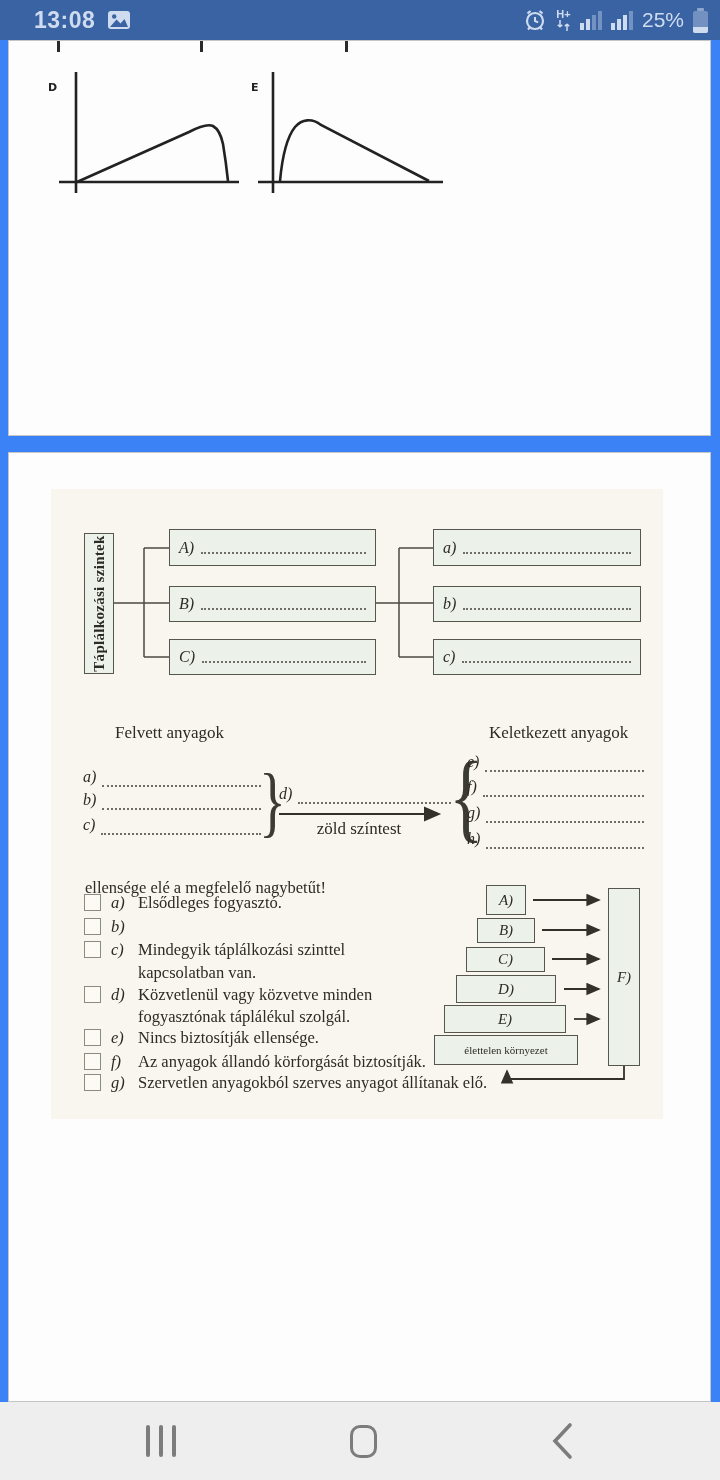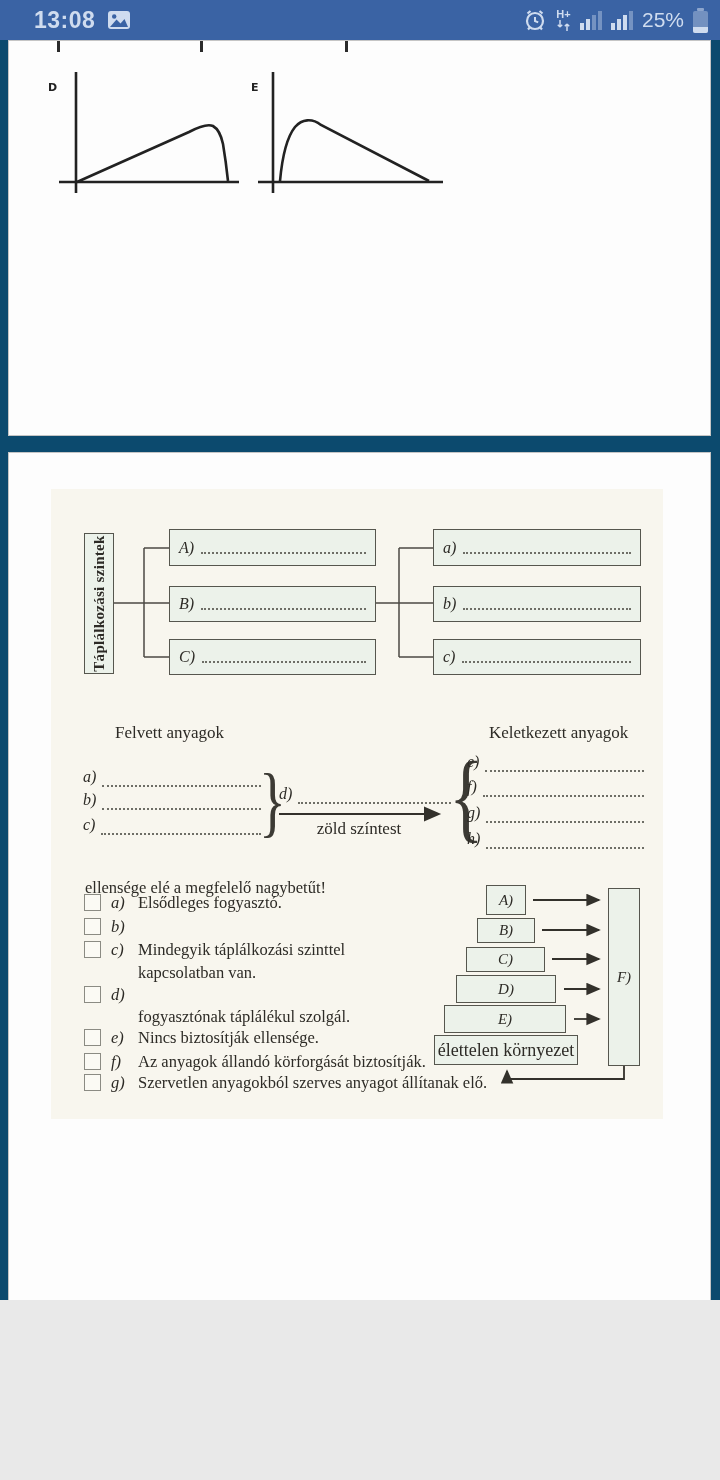--- a/index.html
+++ b/index.html
@@ -1,16 +1,16 @@
 <!DOCTYPE html>
 <html><head>
 <meta charset="utf-8">
 <style>
   html,body{margin:0;padding:0;background:#e9e9e9;}
-  .viewport{position:relative;width:720px;height:1300px;background:#0c4a6e;overflow:hidden;
+  .viewport{position:relative;width:720px;height:1480px;background:#3b82f6;overflow:hidden;
             font-family:"Liberation Sans","DejaVu Sans",sans-serif;}
 
   
   .statusbar{position:absolute;left:0;top:0;width:720px;height:40px;background:#3a63a4;
              display:flex;align-items:center;justify-content:space-between;color:#cfdcef;}
   .sb-left{display:flex;align-items:center;gap:12px;padding-left:34px;}
   .sb-time{font-size:23px;font-weight:bold;letter-spacing:.5px;}
   .sb-right{display:flex;align-items:center;gap:9px;padding-right:12px;}
   .sb-pct{font-size:21px;font-weight:normal;}
   .sb-data{display:flex;flex-direction:column;align-items:center;line-height:1;}
@@ -50,21 +50,21 @@
          transform:scaleX(.72);transform-origin:left center;}
   .arrow-cap{position:absolute;text-align:center;font-size:17px;}
 
   .cb{position:absolute;width:17px;height:17px;border:1.7px solid #8b8b83;background:#fbfaf4;box-sizing:border-box;}
   .item-row{position:absolute;display:flex;align-items:baseline;font-size:16.5px;white-space:nowrap;}
   .item-row .ltr{font-style:italic;width:27px;flex:none;}
   .item-cont{position:absolute;font-size:16.5px;white-space:nowrap;}
 
   .pybox{justify-content:center;padding:0;}
   .pybox .lbl{margin:0;font-size:15px;}
-  .basebox span{font-size:18px;}
+  .basebox span{font-size:11px;}
 
   .overlay{position:absolute;left:0;top:0;pointer-events:none;}
 
   
   .navbar{position:absolute;left:0;top:1402px;width:720px;height:78px;background:#eeeeee;
           display:flex;align-items:center;justify-content:space-between;padding:0 140px;box-sizing:border-box;}
   .navbtn{background:none;border:none;padding:6px;cursor:pointer;display:flex;align-items:center;justify-content:center;}
   .recents{display:flex;gap:9px;}
   .recents i{display:block;width:4px;height:32px;background:#7c7c7c;border-radius:2px;}
   .homesq{width:27px;height:33px;border:3.6px solid #7c7c7c;border-radius:10px;box-sizing:border-box;}
@@ -256,20 +256,21 @@
       <div class="item-row" style="left:60px;top:428px">
         <span class="ltr">b)</span>
       </div>
       <div class="item-row" style="left:60px;top:451px">
         <span class="ltr">c)</span>
           <span>Mindegyik táplálkozási szinttel</span>
       </div>
       <div class="item-cont" style="left:87px;top:474px">kapcsolatban van.</div>
       <div class="item-row" style="left:60px;top:496px">
         <span class="ltr">d)</span>
+          <span>Közvetlenül vagy közvetve minden</span>
       </div>
       <div class="item-cont" style="left:87px;top:518px">fogyasztónak táplálékul szolgál.</div>
       <div class="item-row" style="left:60px;top:539px">
         <span class="ltr">e)</span>
           <span>Nincs biztosítják ellensége.</span>
       </div>
       <div class="item-row" style="left:60px;top:563px">
         <span class="ltr">f)</span>
           <span>Az anyagok állandó körforgását biztosítják.</span>
       </div>

